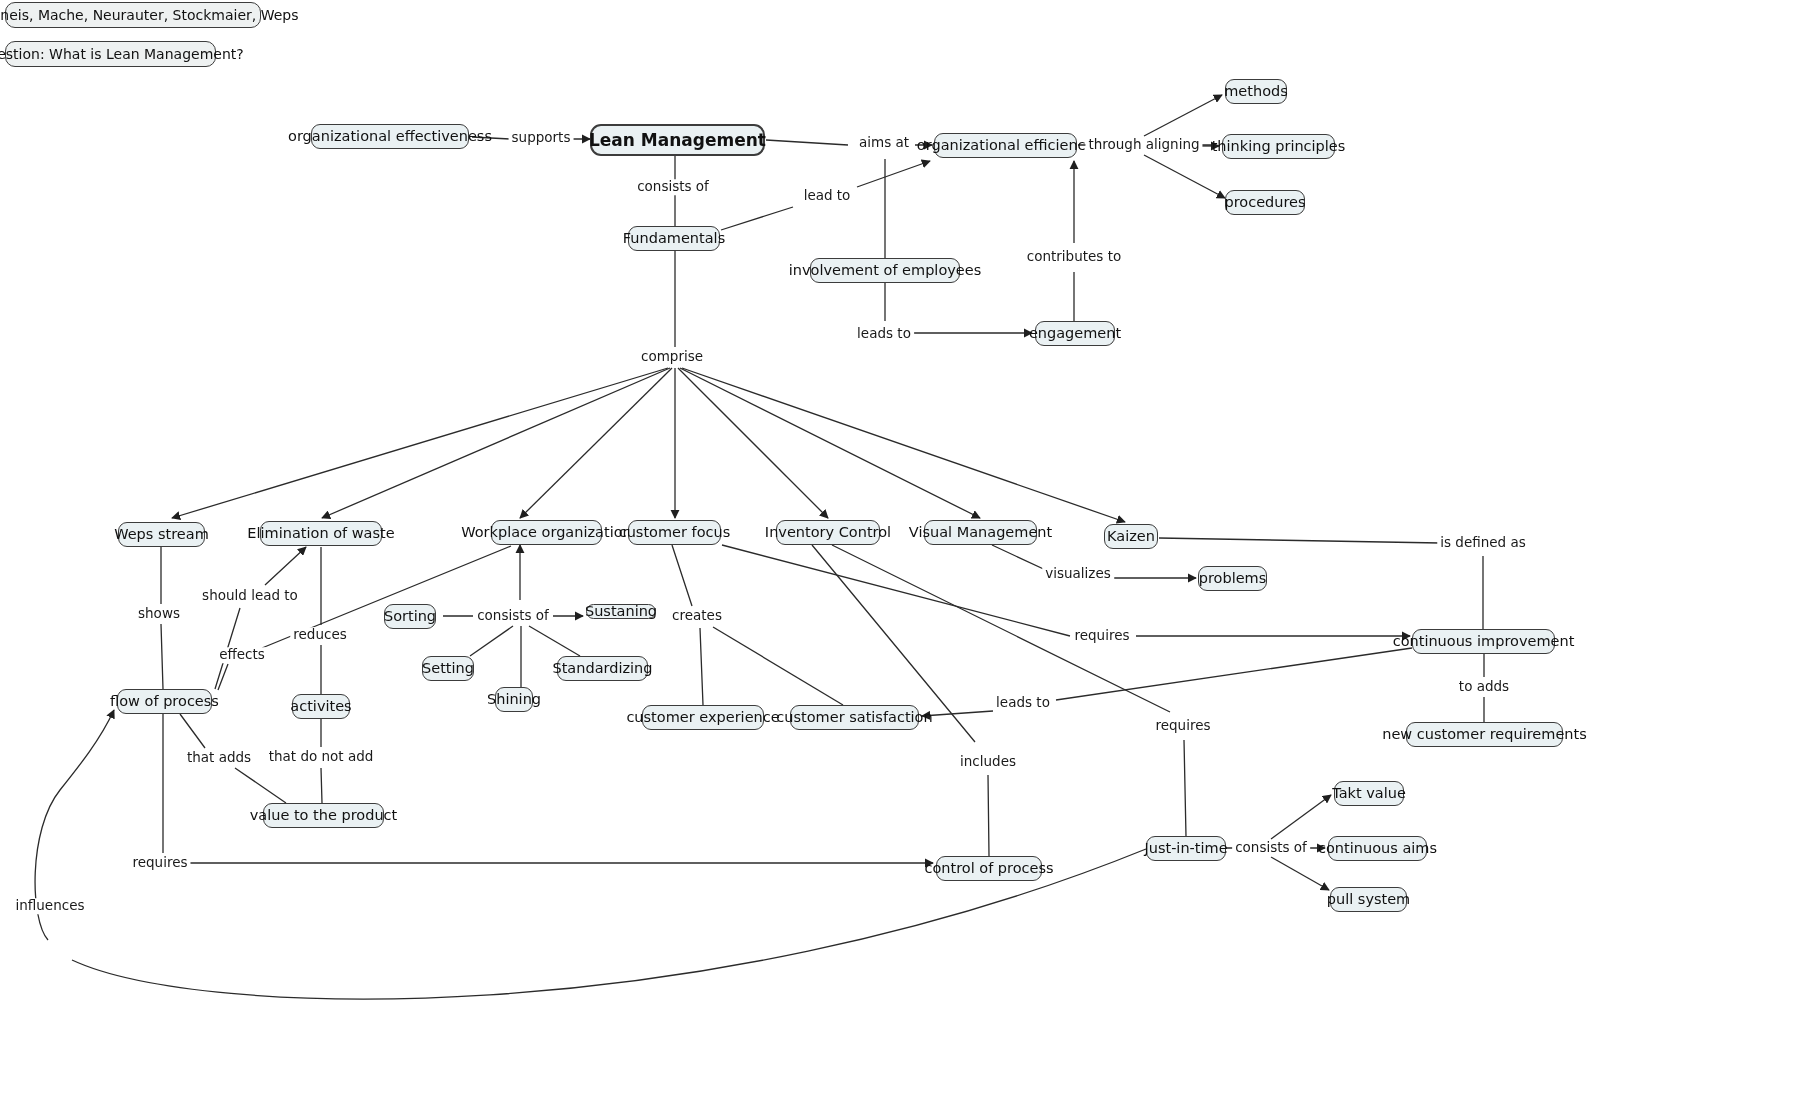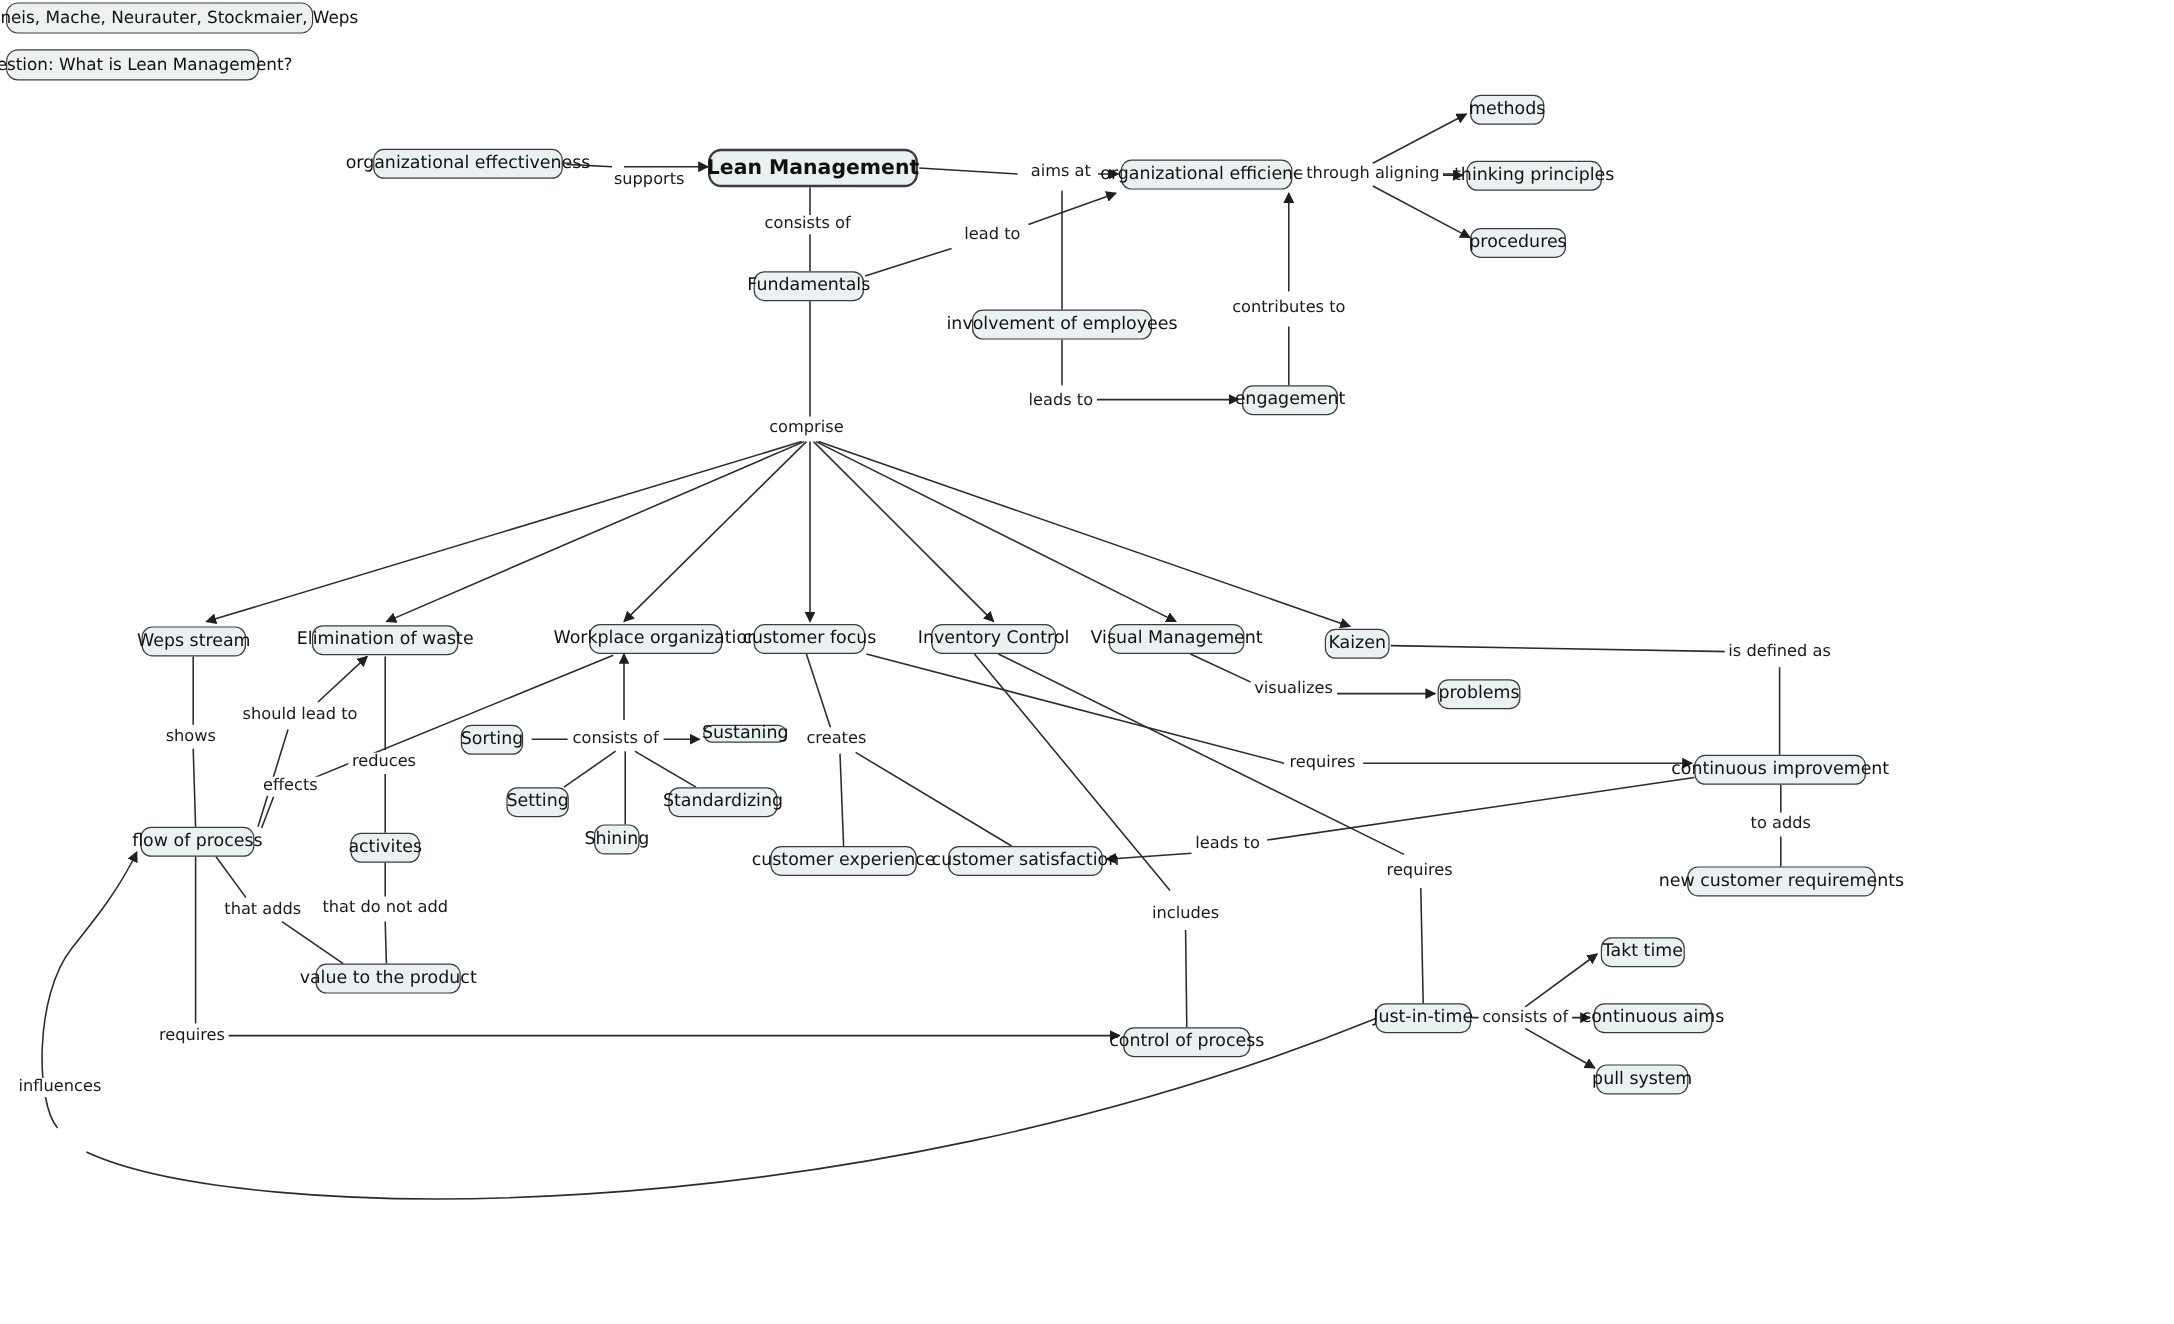--- a/index.html
+++ b/index.html
@@ -127,26 +127,26 @@
       <div class="node" style="left: 422px; top: 656px; width: 52px; height: 25px;">Setting</div>
       <div class="node" style="left: 557px; top: 656px; width: 91px; height: 25px;">Standardizing</div>
       <div class="node" style="left: 495px; top: 687px; width: 38px; height: 25px;">Shining</div>
       <div class="node" style="left: 117px; top: 689px; width: 95px; height: 25px;">flow of process</div>
       <div class="node" style="left: 292px; top: 694px; width: 58px; height: 25px;">activites</div>
       <div class="node" style="left: 263px; top: 803px; width: 121px; height: 25px;">value to the product</div>
       <div class="node" style="left: 642px; top: 705px; width: 122px; height: 25px;">customer experience</div>
       <div class="node" style="left: 790px; top: 705px; width: 129px; height: 25px;">customer satisfaction</div>
       <div class="node" style="left: 936px; top: 856px; width: 106px; height: 25px;">control of process</div>
       <div class="node" style="left: 1146px; top: 836px; width: 80px; height: 25px;">Just-in-time</div>
-      <div class="node" style="left: 1334px; top: 781px; width: 70px; height: 25px;">Takt time</div>
+      <div class="node" style="left: 1334px; top: 781px; width: 70px; height: 25px;">Takt value</div>
       <div class="node" style="left: 1328px; top: 836px; width: 99px; height: 25px;">continuous aims</div>
       <div class="node" style="left: 1330px; top: 887px; width: 77px; height: 25px;">pull system</div>
     </div>
   <div id="label-layer">
-      <div class="edge-label" style="left: 541px; top: 138px; margin-top: 12px;">supports</div>
+      <div class="edge-label" style="left: 541px; top: 138px;">supports</div>
       <div class="edge-label" style="left: 673px; top: 187px;">consists of</div>
       <div class="edge-label" style="left: 884px; top: 143px;">aims at</div>
       <div class="edge-label" style="left: 827px; top: 196px;">lead to</div>
       <div class="edge-label" style="left: 1144px; top: 145px;">through aligning</div>
       <div class="edge-label" style="left: 884px; top: 334px;">leads to</div>
       <div class="edge-label" style="left: 1074px; top: 257px;">contributes to</div>
       <div class="edge-label" style="left: 672px; top: 357px;">comprise</div>
       <div class="edge-label" style="left: 159px; top: 614px;">shows</div>
       <div class="edge-label" style="left: 250px; top: 596px;">should lead to</div>
       <div class="edge-label" style="left: 242px; top: 655px;">effects</div>

